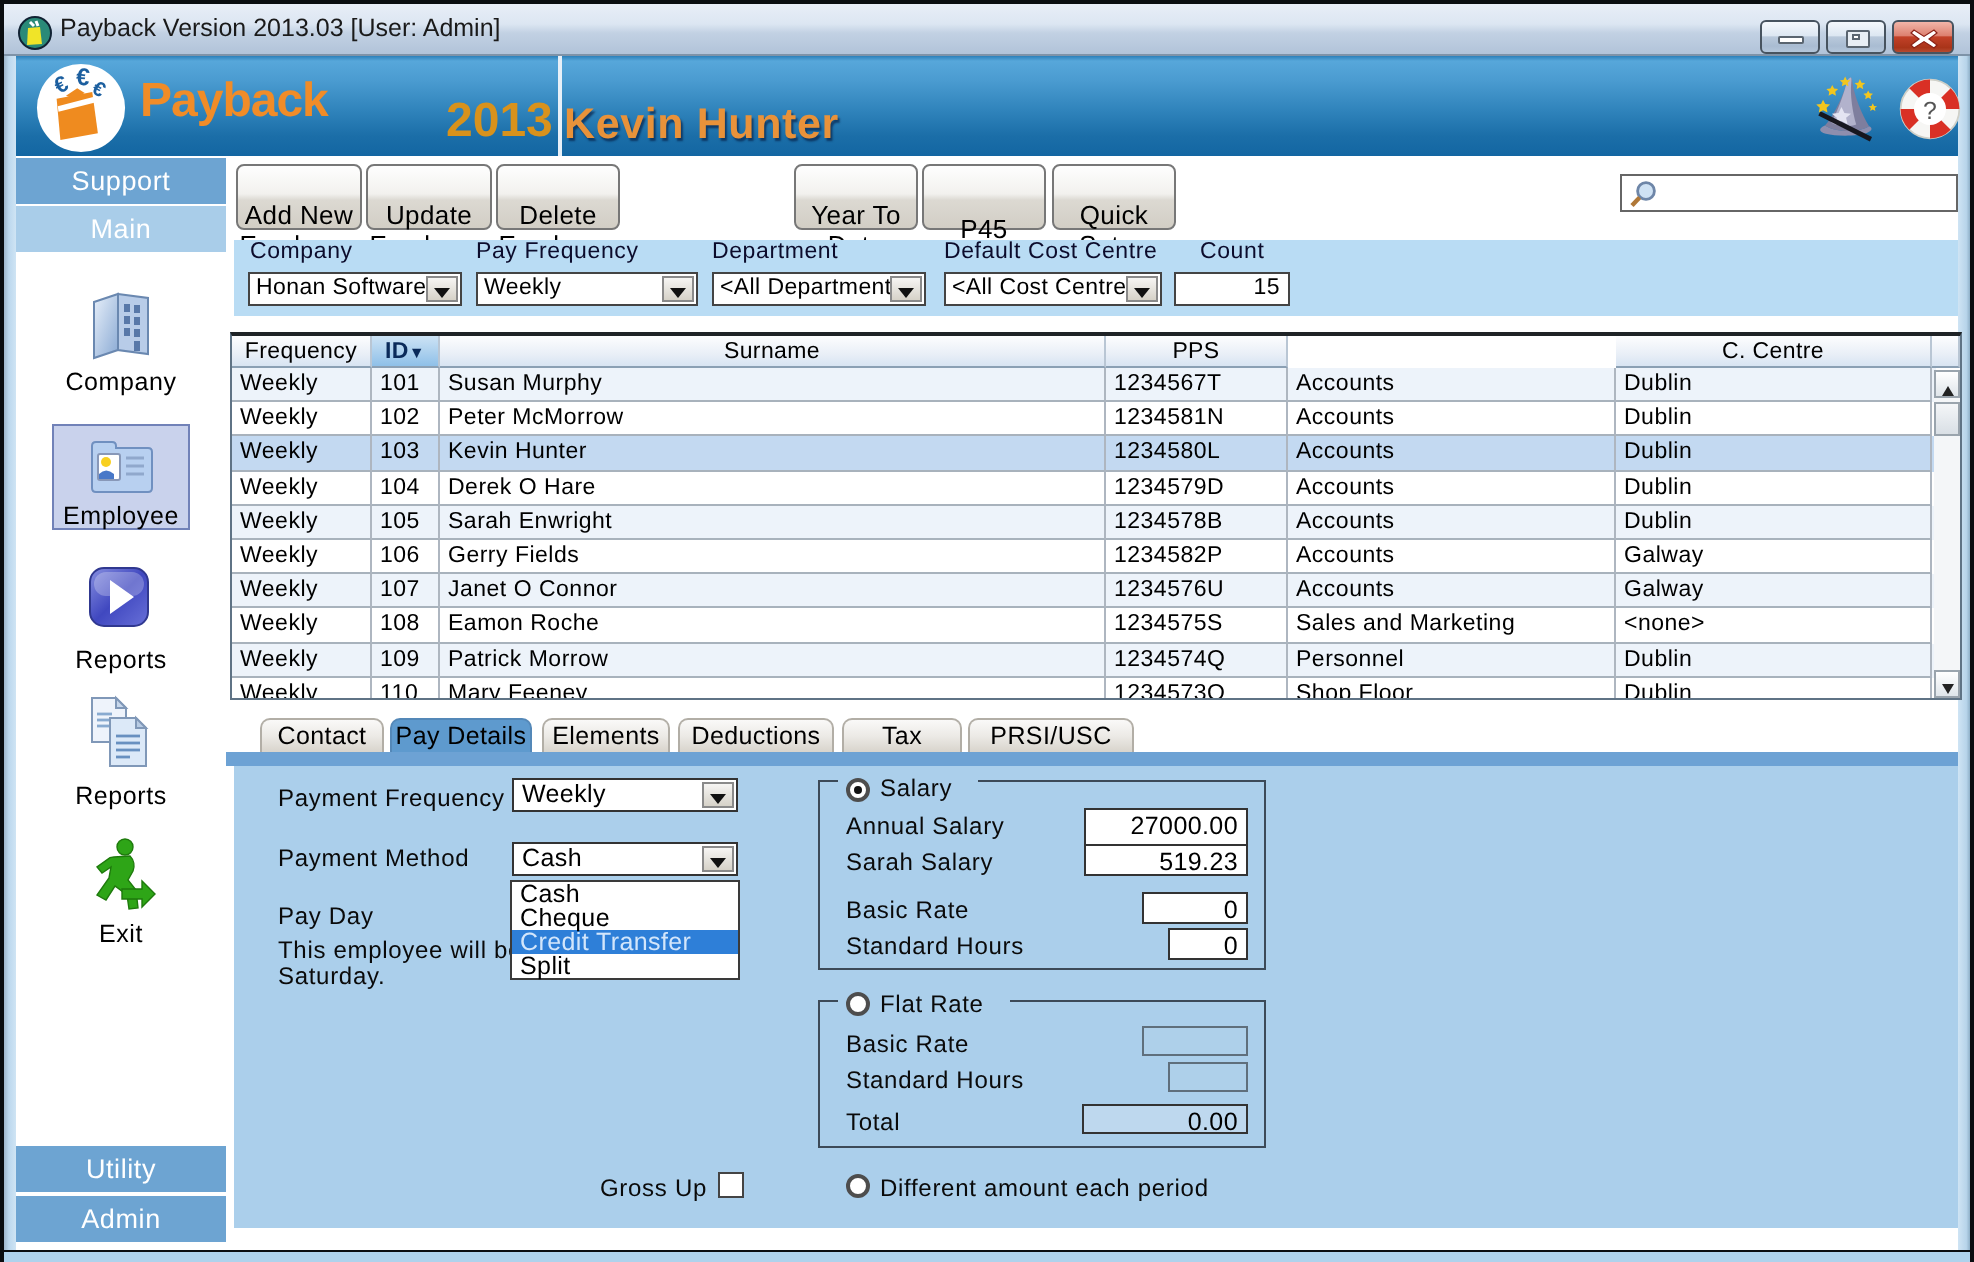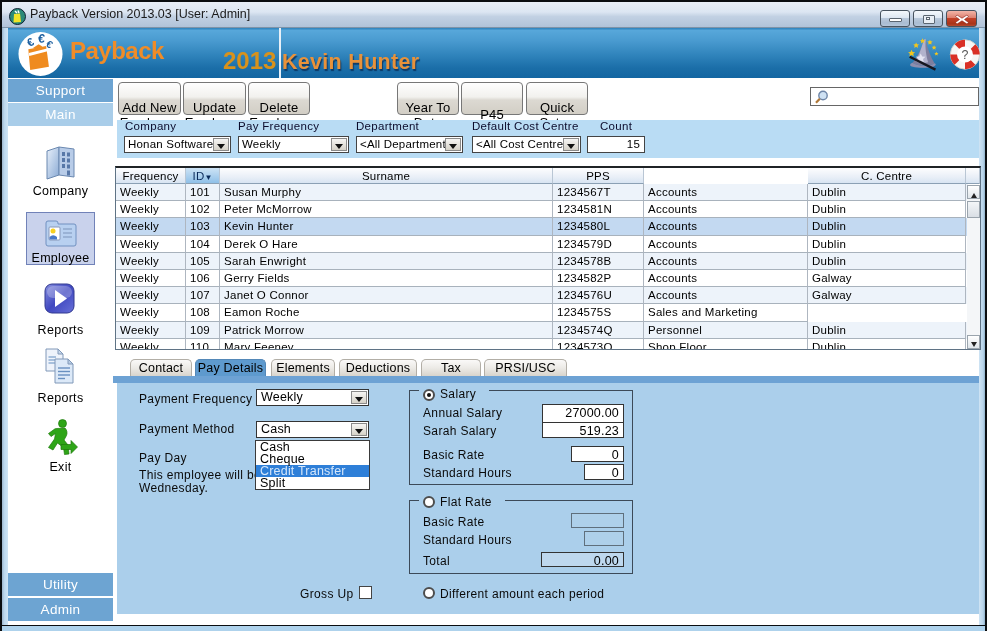--- a/index.html
+++ b/index.html
@@ -229,21 +229,21 @@
 <div class="abs flabel" style="left:472px">Default Cost Centre</div>
 <div class="abs flabel" style="left:600px">Count</div>
 <div class="abs fdd" style="left:124px;width:107px">Honan Software<span class="ddarrow"></span></div>
 <div class="abs fdd" style="left:238px;width:111px">Weekly<span class="ddarrow"></span></div>
 <div class="abs fdd" style="left:356px;width:107px">&lt;All Department<span class="ddarrow"></span></div>
 <div class="abs fdd" style="left:472px;width:109px">&lt;All Cost Centre<span class="ddarrow"></span></div>
 <div class="abs fdd" style="left:587px;width:58px;text-align:right;padding-right:4px">15</div>
 
 <div class="abs" id="grid">
 <div class="gh" style="left:0px;width:70px">Frequency</div>
-<div class="gh" style="left:70px;width:34px;background:linear-gradient(180deg,#cde3f5,#8fc0e8);color:#0a2a5a;font-weight:normal">ID<span style="font-size:8px">▼</span></div>
+<div class="gh" style="left:70px;width:34px;background:linear-gradient(180deg,#cde3f5,#8fc0e8);color:#0a2a5a;font-weight:bold">ID<span style="font-size:8px">▼</span></div>
 <div class="gh" style="left:104px;width:333px">Surname</div>
 <div class="gh" style="left:437px;width:91px">PPS</div>
 <div class="gh" style="left:692px;width:158px">C. Centre</div>
 <div class="gh" style="left:850px;width:14px"></div>
 <div class="gr" style="top:16.0px;background:#edf3fa">
       <div class="gc" style="left:0px;width:70px">Weekly</div>
       <div class="gc" style="left:70px;width:34px">101</div>
       <div class="gc" style="left:104px;width:333px">Susan Murphy</div>
       <div class="gc" style="left:437px;width:91px">1234567T</div>
       <div class="gc" style="left:528px;width:164px">Accounts</div>
@@ -296,20 +296,21 @@
       <div class="gc" style="left:437px;width:91px">1234576U</div>
       <div class="gc" style="left:528px;width:164px">Accounts</div>
       <div class="gc" style="left:692px;width:158px">Galway</div>
     </div>
 <div class="gr" style="top:136.4px;background:#ffffff">
       <div class="gc" style="left:0px;width:70px">Weekly</div>
       <div class="gc" style="left:70px;width:34px">108</div>
       <div class="gc" style="left:104px;width:333px">Eamon Roche</div>
       <div class="gc" style="left:437px;width:91px">1234575S</div>
       <div class="gc" style="left:528px;width:164px">Sales and Marketing</div>
+      <div class="gc" style="left:692px;width:158px">&lt;none&gt;</div>
     </div>
 <div class="gr" style="top:153.6px;background:#edf3fa">
       <div class="gc" style="left:0px;width:70px">Weekly</div>
       <div class="gc" style="left:70px;width:34px">109</div>
       <div class="gc" style="left:104px;width:333px">Patrick Morrow</div>
       <div class="gc" style="left:437px;width:91px">1234574Q</div>
       <div class="gc" style="left:528px;width:164px">Personnel</div>
       <div class="gc" style="left:692px;width:158px">Dublin</div>
     </div>
 <div class="gr" style="top:170.8px;background:#ffffff">
@@ -339,21 +340,21 @@
 <div class="abs tab" style="left:484px;width:83px">PRSI/USC</div>
 <div class="abs" id="blueband"></div>
 <div class="abs" id="panel"></div>
 
 <div class="abs plabel" style="left:139px;top:392px">Payment Frequency</div>
 <div class="abs pdd" style="left:256px;top:389px;width:113px">Weekly<span class="ddarrow"></span></div>
 <div class="abs plabel" style="left:139px;top:422px">Payment Method</div>
 <div class="abs pdd" style="left:256px;top:421px;width:113px">Cash<span class="ddarrow"></span></div>
 <div class="abs plabel" style="left:139px;top:451px">Pay Day</div>
 <div class="abs plabel" style="left:139px;top:468px">This employee will be</div>
-<div class="abs plabel" style="left:139px;top:481px">Wednesday.</div>
+<div class="abs plabel" style="left:139px;top:481px">Saturday.</div>
 <div class="abs" id="ddlist">
   <div class="dditem">Cash</div>
   <div class="dditem">Cheque</div>
   <div class="dditem ddsel">Credit Transfer</div>
   <div class="dditem">Split</div>
 </div>
 
 <div class="abs gbox" style="left:409px;top:390px;width:224px;height:95px"></div>
 <div class="abs" style="left:419px;top:386px;width:70px;height:12px;background:#abcfeb"></div>
 <div class="abs radio on" style="left:423px;top:389px"></div>

